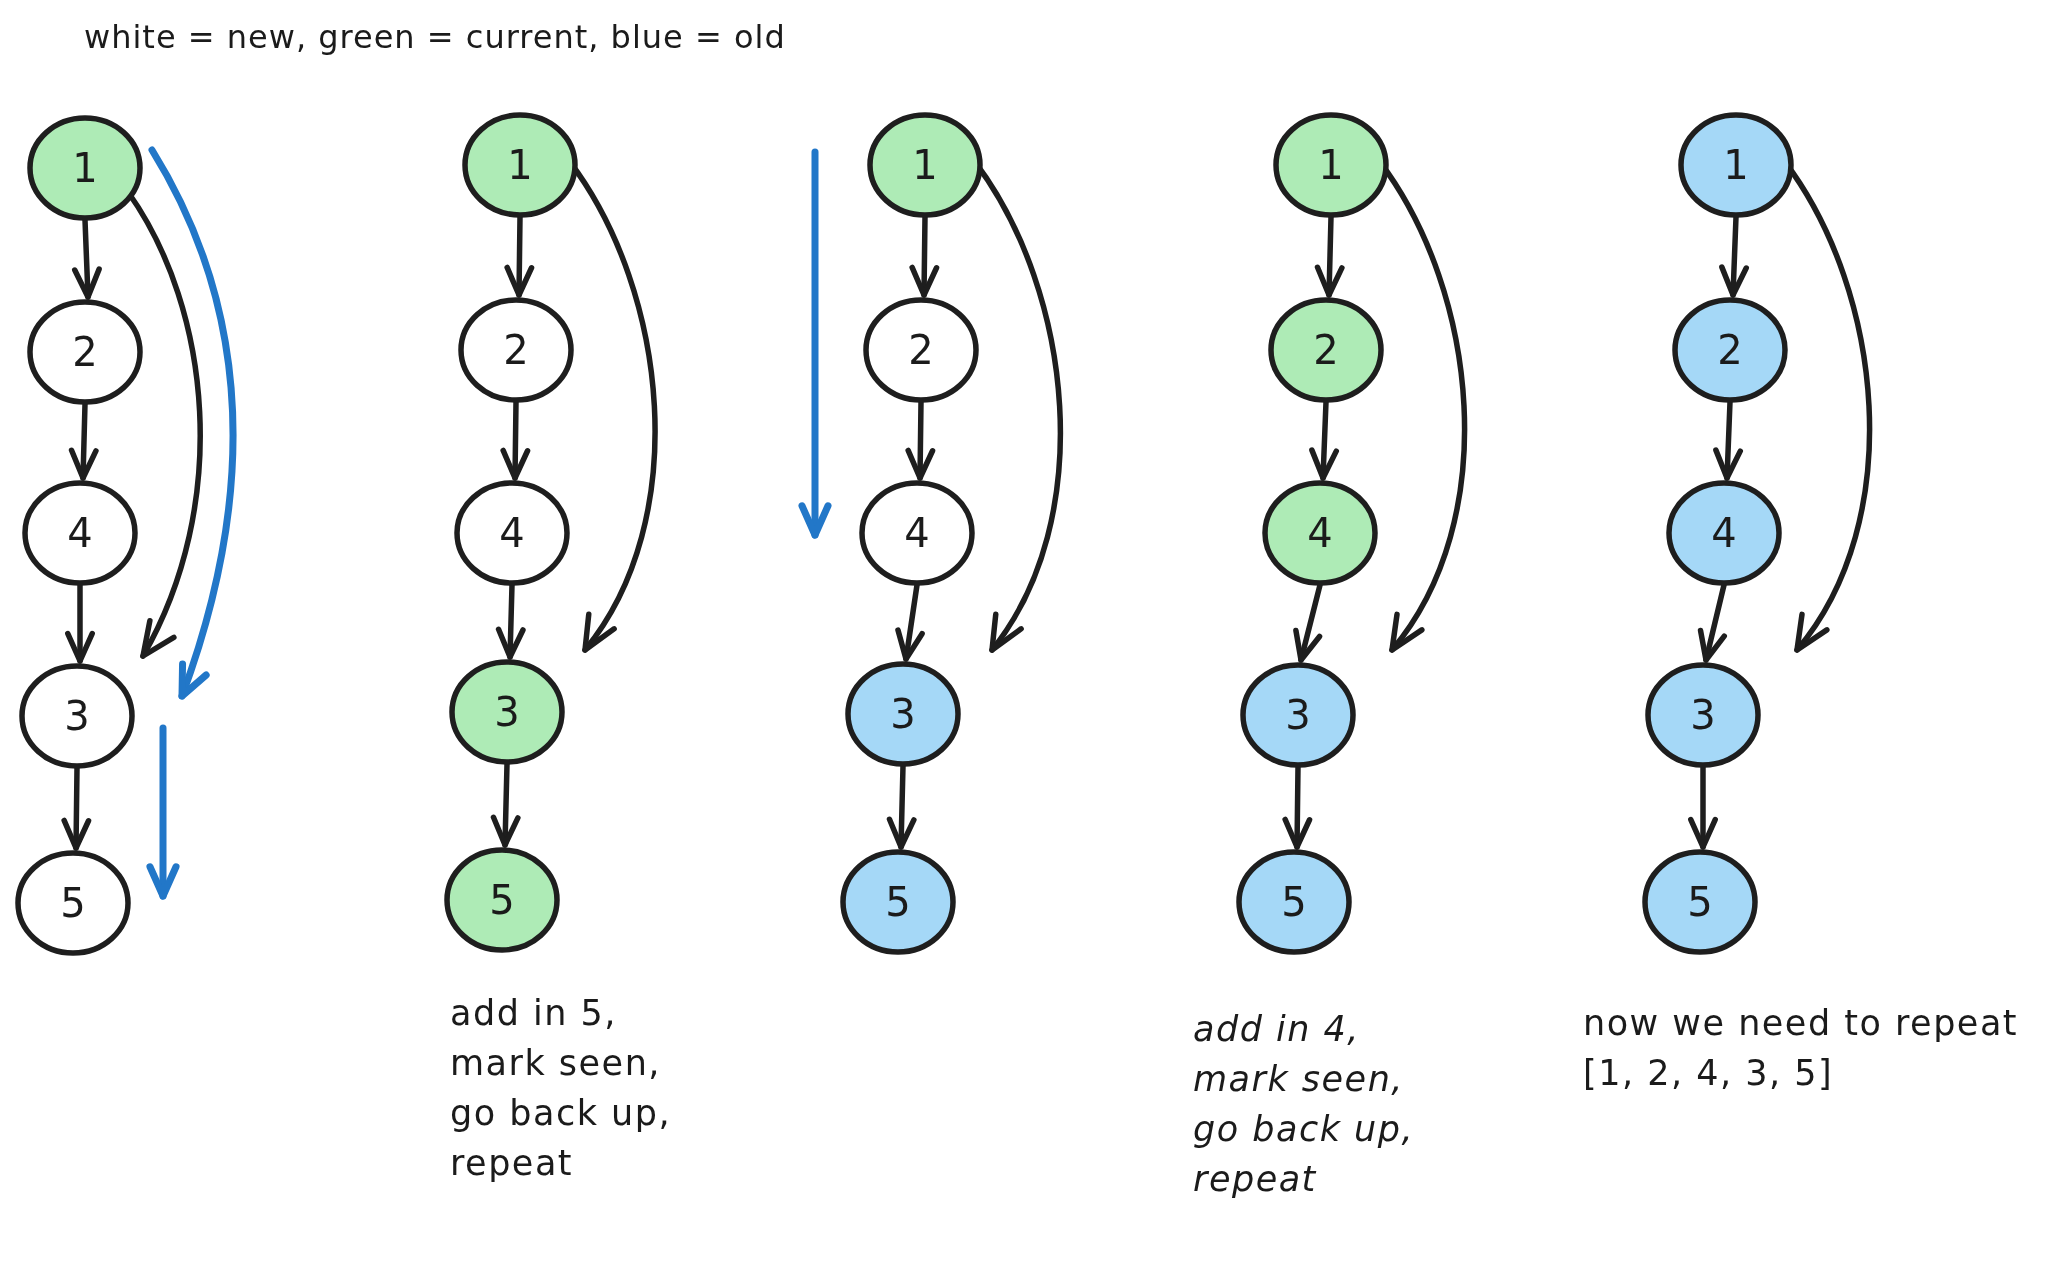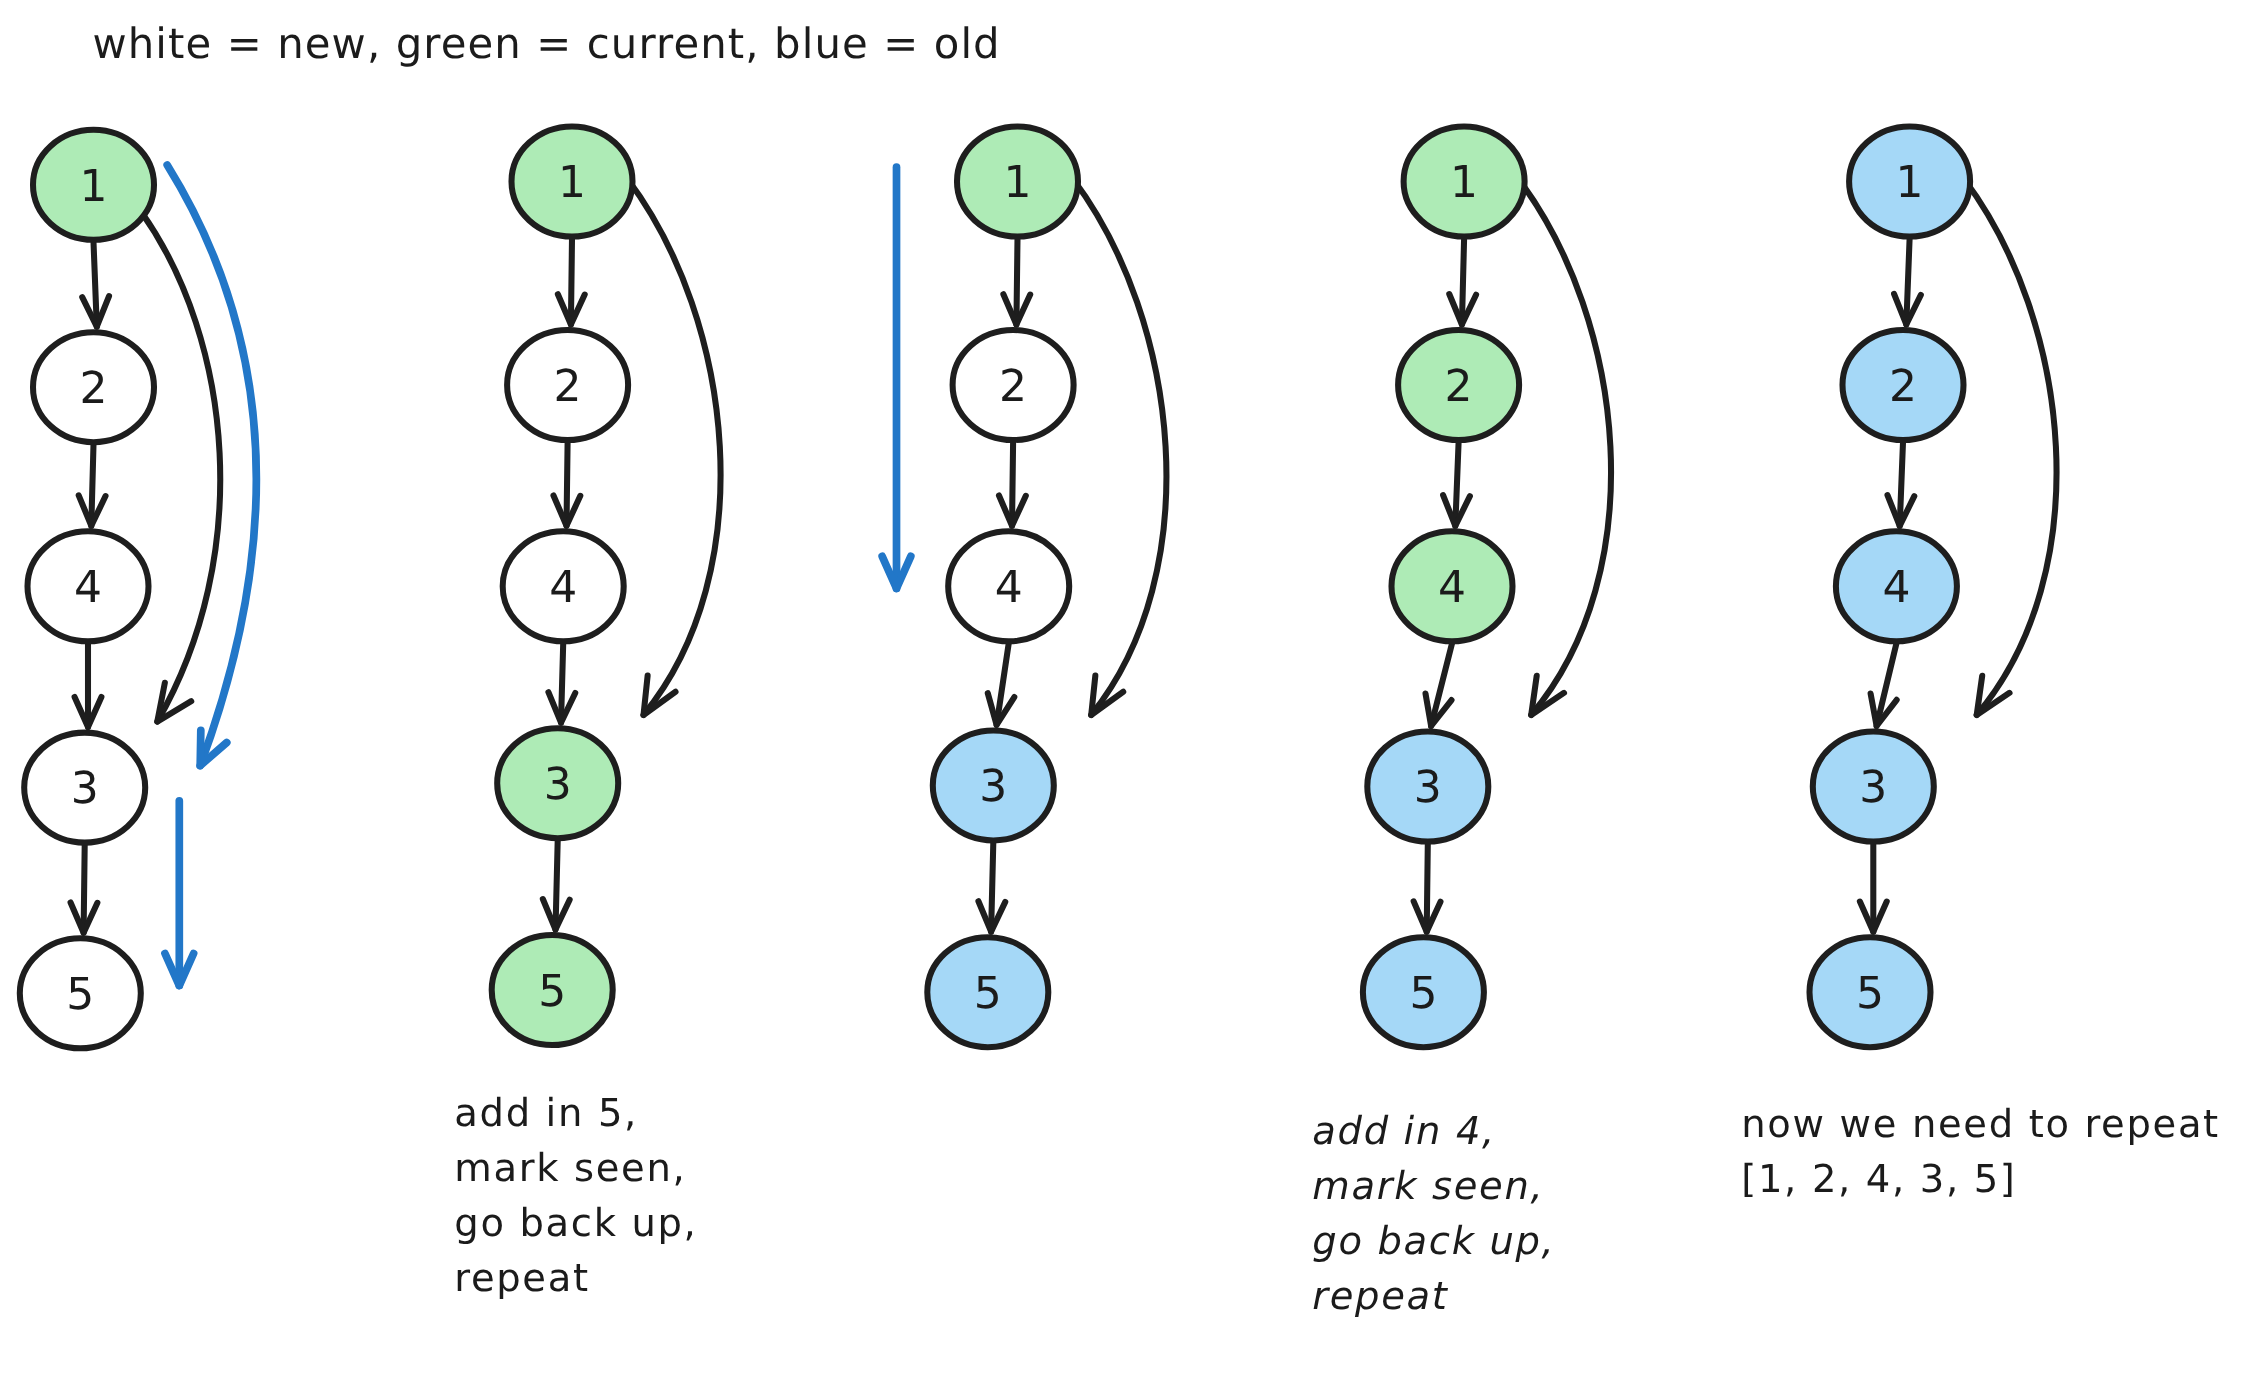--- a/index.html
+++ b/index.html
@@ -1,18 +1,18 @@
 <!DOCTYPE html>
 <html><head>
 <meta charset="utf-8">
 <style>
   html,body{margin:0;padding:0;background:#ffffff;}
   #canvas{position:relative;width:2060px;height:1271px;background:#ffffff;overflow:hidden;
           font-family:"DejaVu Sans","Liberation Sans",sans-serif;color:#1b1b1b;}
-  #legend{position:absolute;left:84px;top:18px;font-size:38px;letter-spacing:1px;
+  #legend{position:absolute;left:84px;top:18px;font-size:32px;letter-spacing:1px;
           color:#1b1b1b;white-space:pre;}
   #diagram{position:absolute;left:0;top:0;}
   .caption{position:absolute;font-size:35px;line-height:50px;letter-spacing:1.5px;
            color:#1b1b1b;white-space:pre;}
   .caption div{white-space:pre;}
 </style>
 </head>
 <body>
 
 <div id="canvas">
@@ -119,17 +119,17 @@
       <ellipse cx="1730" cy="350" rx="55" ry="50" fill="#a5d8f7" stroke="#1e1e1e" stroke-width="5.5"></ellipse>
       <text x="1730" y="350" text-anchor="middle" dy="0.36em" font-size="40" fill="#1b1b1b" font-family="&quot;DejaVu Sans&quot;,&quot;Liberation Sans&quot;,sans-serif">2</text>
       <ellipse cx="1724" cy="533" rx="55" ry="50" fill="#a5d8f7" stroke="#1e1e1e" stroke-width="5.5"></ellipse>
       <text x="1724" y="533" text-anchor="middle" dy="0.36em" font-size="40" fill="#1b1b1b" font-family="&quot;DejaVu Sans&quot;,&quot;Liberation Sans&quot;,sans-serif">4</text>
       <ellipse cx="1703" cy="715" rx="55" ry="50" fill="#a5d8f7" stroke="#1e1e1e" stroke-width="5.5"></ellipse>
       <text x="1703" y="715" text-anchor="middle" dy="0.36em" font-size="40" fill="#1b1b1b" font-family="&quot;DejaVu Sans&quot;,&quot;Liberation Sans&quot;,sans-serif">3</text>
       <ellipse cx="1700" cy="902" rx="55" ry="50" fill="#a5d8f7" stroke="#1e1e1e" stroke-width="5.5"></ellipse>
       <text x="1700" y="902" text-anchor="middle" dy="0.36em" font-size="40" fill="#1b1b1b" font-family="&quot;DejaVu Sans&quot;,&quot;Liberation Sans&quot;,sans-serif">5</text>
     </svg>
   <div id="captions">
-      <div class="caption" style="left: 413px; top: 988px;"><div>add in 5,</div><div>mark seen,</div><div>go back up,</div><div>repeat</div></div>
+      <div class="caption" style="left: 450px; top: 988px;"><div>add in 5,</div><div>mark seen,</div><div>go back up,</div><div>repeat</div></div>
       <div class="caption" style="left: 1193px; top: 1004px; font-style: italic;"><div>add in 4,</div><div>mark seen,</div><div>go back up,</div><div>repeat</div></div>
       <div class="caption" style="left: 1583px; top: 998px;"><div>now we need to repeat</div><div>[1, 2, 4, 3, 5]</div></div>
     </div>
 </div>
 
 </body></html>

